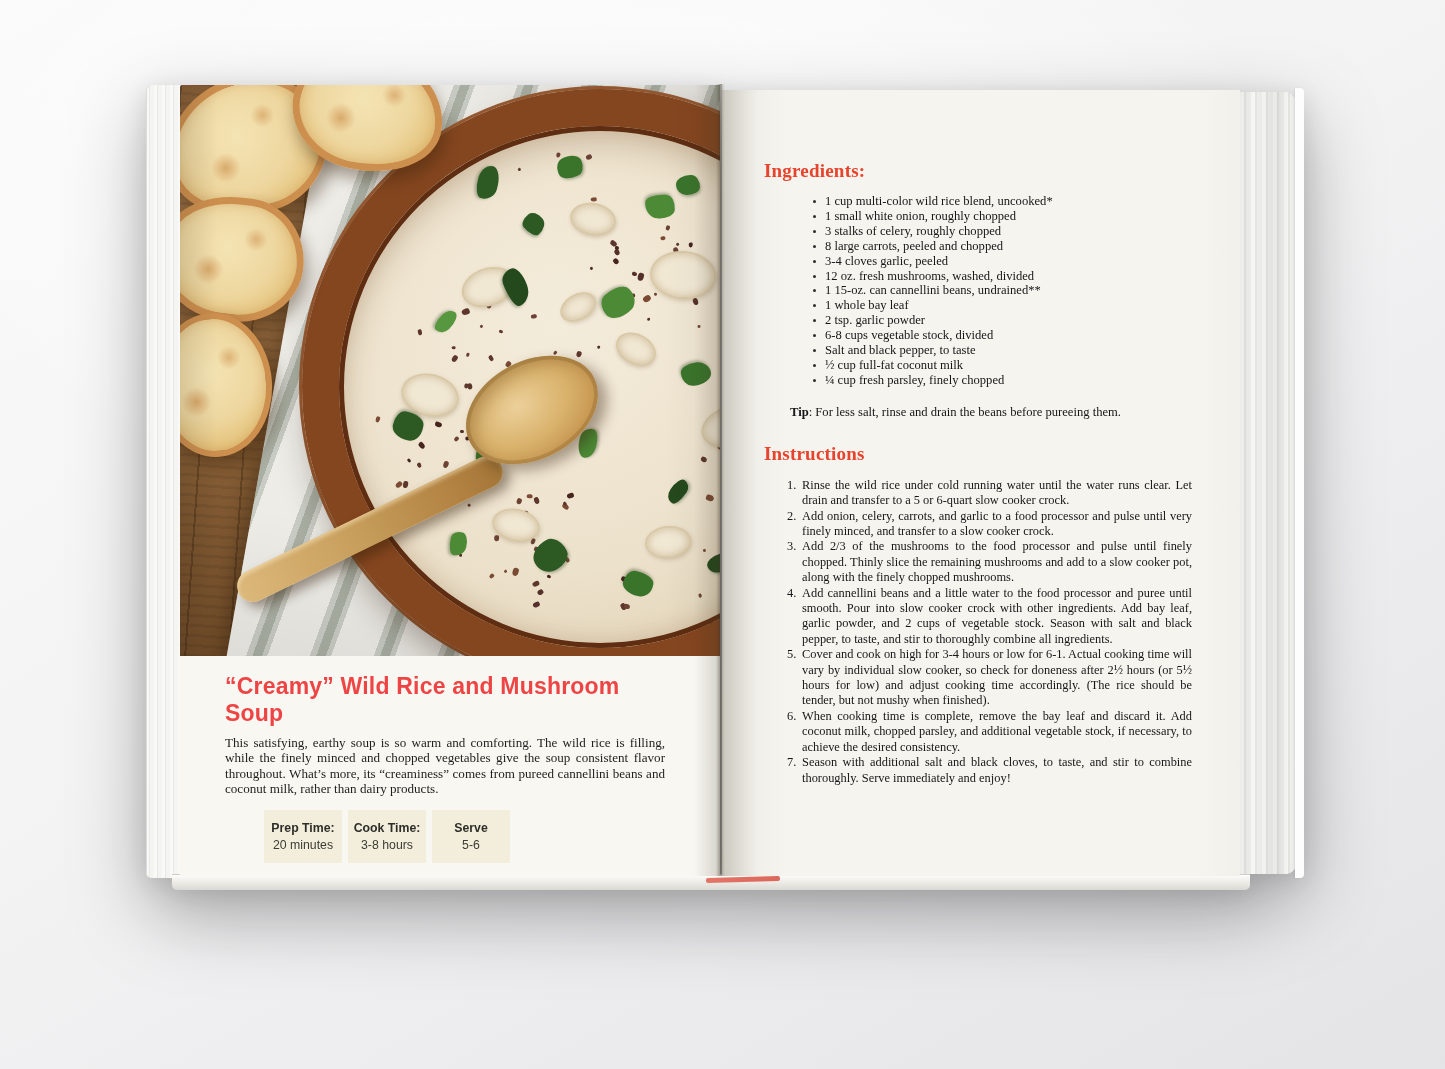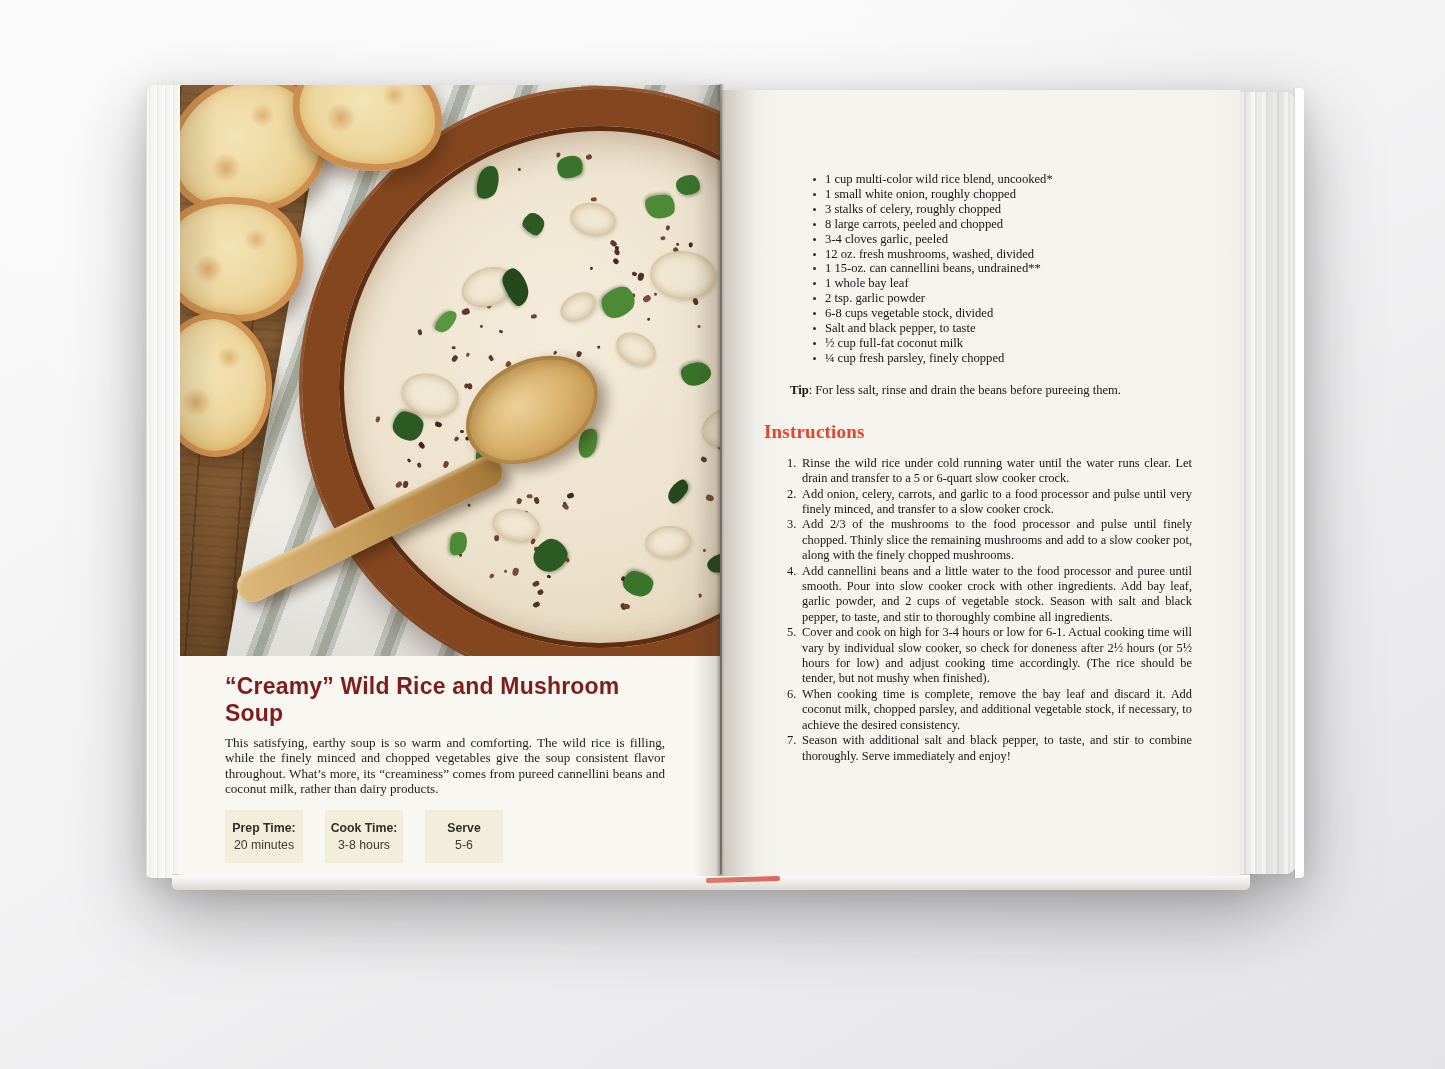--- a/index.html
+++ b/index.html
@@ -126,29 +126,29 @@
   .bread3{left:-18px;top:112px;width:142px;height:124px;transform:rotate(7deg);
     border-radius:55% 45% 50% 50% / 45% 55% 52% 48%;}
   .bread4{left:-24px;top:228px;width:116px;height:144px;transform:rotate(-4deg);
     border-radius:50%;border-width:6px;}
   .photo-vignette{position:absolute;inset:0;z-index:8;pointer-events:none;
     background:linear-gradient(90deg,rgba(0,0,0,.10),rgba(0,0,0,0) 7%,rgba(0,0,0,0) 90%,rgba(0,0,0,.05));}
   
   .page-lower{position:absolute;left:0;top:571px;width:540px;height:220px;
     background:#f8f7f2;padding:17px 55px 0 45px;}
   .recipe-title{
-    margin:0;font-size:23px;font-weight:bold;color:#7f1d1d;letter-spacing:.2px;
+    margin:0;font-size:23px;font-weight:bold;color:#ef4444;letter-spacing:.2px;
     font-family:"Liberation Sans", sans-serif;
   }
   .recipe-desc{
     margin:8px 0 0 0;width:440px;text-align:justify;
     font-family:"Liberation Serif","DejaVu Serif",serif;
     font-size:13.1px;line-height:15.4px;color:#1e1e1c;
   }
-  .info-row{display:flex;gap:22px;margin-top:13px;}
+  .info-row{display:flex;gap:6px;margin-top:13px;margin-left:39px;}
   .info-box{
     width:78px;height:53px;background:var(--info-box-bg,#f3eedb);
     display:flex;flex-direction:column;align-items:center;justify-content:center;gap:3px;
   }
   .info-label{font-size:12.3px;font-weight:bold;color:#2e2e29;}
   .info-value{font-size:12.3px;color:#3c3c35;}
   
   .red-heading{
     margin:0;font-family:"Liberation Serif","DejaVu Serif",serif;
     font-size:19px;font-weight:bold;color:var(--heading-red,#e8432c);letter-spacing:.2px;
@@ -349,20 +349,21 @@
           <div class="info-box">
             <span class="info-label">Serve</span>
             <span class="info-value">5-6</span>
           </div>
         </div>
       </div>
       <div class="spine-shade-left"></div>
     </div>
 
     <div class="page page-right">
+      <h2 class="red-heading">Ingredients:</h2>
       <ul class="ing-list">
         <li>1 cup multi-color wild rice blend, uncooked*</li>
         <li>1 small white onion, roughly chopped</li>
         <li>3 stalks of celery, roughly chopped</li>
         <li>8 large carrots, peeled and chopped</li>
         <li>3-4 cloves garlic, peeled</li>
         <li>12 oz. fresh mushrooms, washed, divided</li>
         <li>1 15-oz. can cannellini beans, undrained**</li>
         <li>1 whole bay leaf</li>
         <li>2 tsp. garlic powder</li>
@@ -373,20 +374,20 @@
       </ul>
       <p class="tip-note"><b>Tip</b><span>: For less salt, rinse and drain the beans before pureeing them.</span></p>
       <h2 class="red-heading heading-instructions">Instructions</h2>
       <ol class="step-list">
         <li>Rinse the wild rice under cold running water until the water runs clear. Let drain and transfer to a 5 or 6-quart slow cooker crock.</li>
         <li>Add onion, celery, carrots, and garlic to a food processor and pulse until very finely minced, and transfer to a slow cooker crock.</li>
         <li>Add 2/3 of the mushrooms to the food processor and pulse until finely chopped. Thinly slice the remaining mushrooms and add to a slow cooker pot, along with the finely chopped mushrooms.</li>
         <li>Add cannellini beans and a little water to the food processor and puree until smooth. Pour into slow cooker crock with other ingredients. Add bay leaf, garlic powder, and 2 cups of vegetable stock. Season with salt and black pepper, to taste, and stir to thoroughly combine all ingredients.</li>
         <li>Cover and cook on high for 3-4 hours or low for 6-1. Actual cooking time will vary by individual slow cooker, so check for doneness after 2½ hours (or 5½ hours for low) and adjust cooking time accordingly. (The rice should be tender, but not mushy when finished).</li>
         <li>When cooking time is complete, remove the bay leaf and discard it. Add coconut milk, chopped parsley, and additional vegetable stock, if necessary, to achieve the desired consistency.</li>
-        <li>Season with additional salt and black pepper, to taste, and stir to combine thoroughly. Serve immediately and enjoy!</li>
+        <li>Season with additional salt and black cloves, to taste, and stir to combine thoroughly. Serve immediately and enjoy!</li>
       </ol>
       <div class="spine-shade-right"></div>
     </div>
 
     <div class="gutter"></div>
   </div>
 </div>
 
 </body></html>

